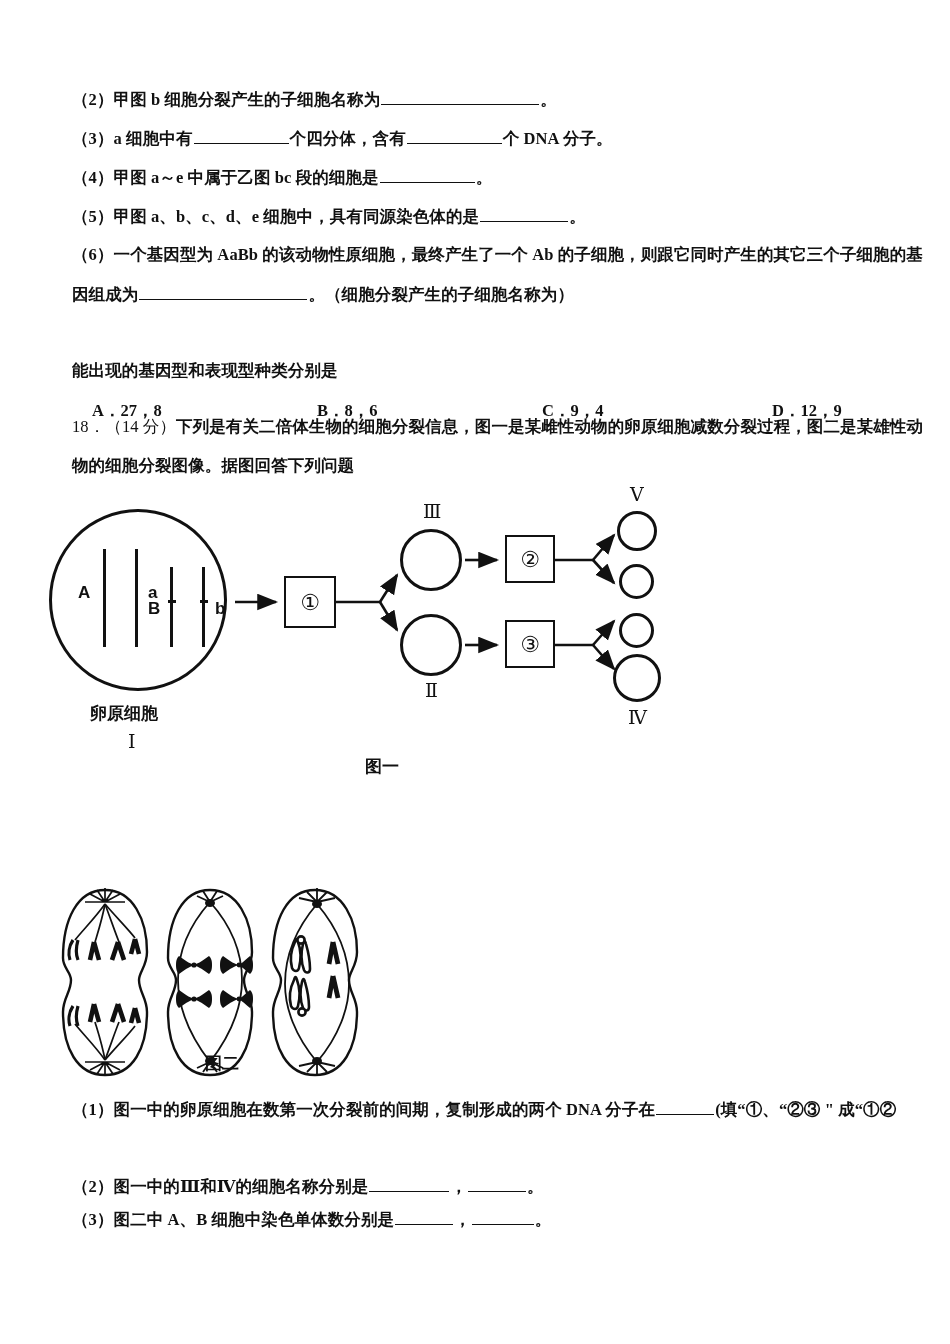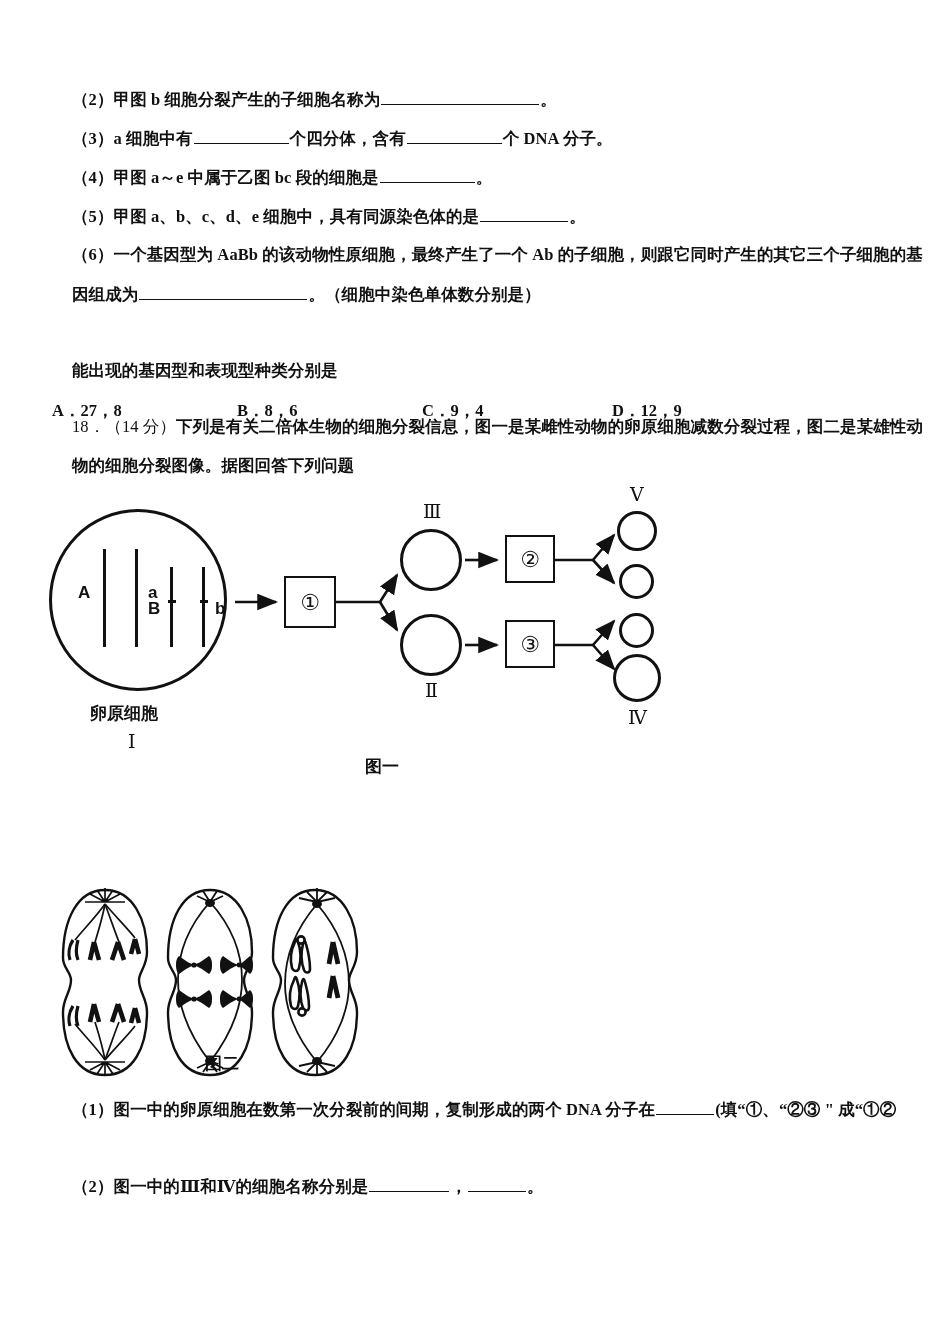--- a/index.html
+++ b/index.html
@@ -43,20 +43,21 @@
   }
   .opts {
     position: absolute;
     left: 52px;
     width: 870px;
     font-size: 16.5px;
     font-weight: bold;
   }
   .opts span.opt {
     display: inline-block;
+    margin-left: 40px;
   }
   
   #fig1 {
     position: absolute;
     left: 45px;
     top: 487px;
     width: 680px;
     height: 300px;
   }
   .ovalcell {
@@ -146,21 +147,21 @@
   </div>
 
   <div class="qline" style="top:205px">
     <span>（5）甲图 a、b、c、d、e 细胞中，具有同源染色体的是</span><span class="blank" style="width:88px"></span><span>。</span>
   </div>
 
   <div class="qline" style="top:244px">
     <span>（6）一个基因型为 AaBb 的该动物性原细胞，最终产生了一个 Ab 的子细胞，则跟它同时产生的其它三个子细胞的基</span>
   </div>
   <div class="qline" style="top:283px">
-    <span>因组成为</span><span class="blank" style="width:168px"></span><span>。（细胞中染色单体数分别是）</span>
+    <span>因组成为</span><span class="blank" style="width:168px"></span><span>。（细胞分裂产生的子细胞名称为）</span>
   </div>
 
   <div class="qline" style="top:360px">
     <span>能出现的基因型和表现型种类分别是</span>
   </div>
 
   <div class="opts" style="top:400px">
     <span class="opt" style="width:185px"><span>A．</span><span>27，8</span></span><span class="opt" style="width:185px"><span>B．</span><span>8，6</span></span><span class="opt" style="width:190px"><span>C．</span><span>9，4</span></span><span class="opt"><span>D．</span><span>12，9</span></span>
   </div>
 
@@ -360,14 +361,17 @@
   </div>
 
   <div class="qline" style="top:1098px">
     <span>（1）图一中的卵原细胞在数第一次分裂前的间期，复制形成的两个 DNA 分子在</span><span class="blank" style="width:58px"></span><span>(填“①、“②③ " 成“①②</span>
   </div>
 
   <div class="qline" style="top:1175px">
     <span>（2）图一中的Ⅲ和Ⅳ的细胞名称分别是</span><span class="blank" style="width:80px"></span><span>，</span><span class="blank" style="width:58px"></span><span>。</span>
   </div>
 
+  <div class="qline" style="top:1208px">
+    <span>（3）图二中 A、B 细胞中染色单体数分别是</span><span class="blank" style="width:58px"></span><span>，</span><span class="blank" style="width:62px"></span><span>。</span>
+  </div>
 
 </div>
 
 </body></html>

